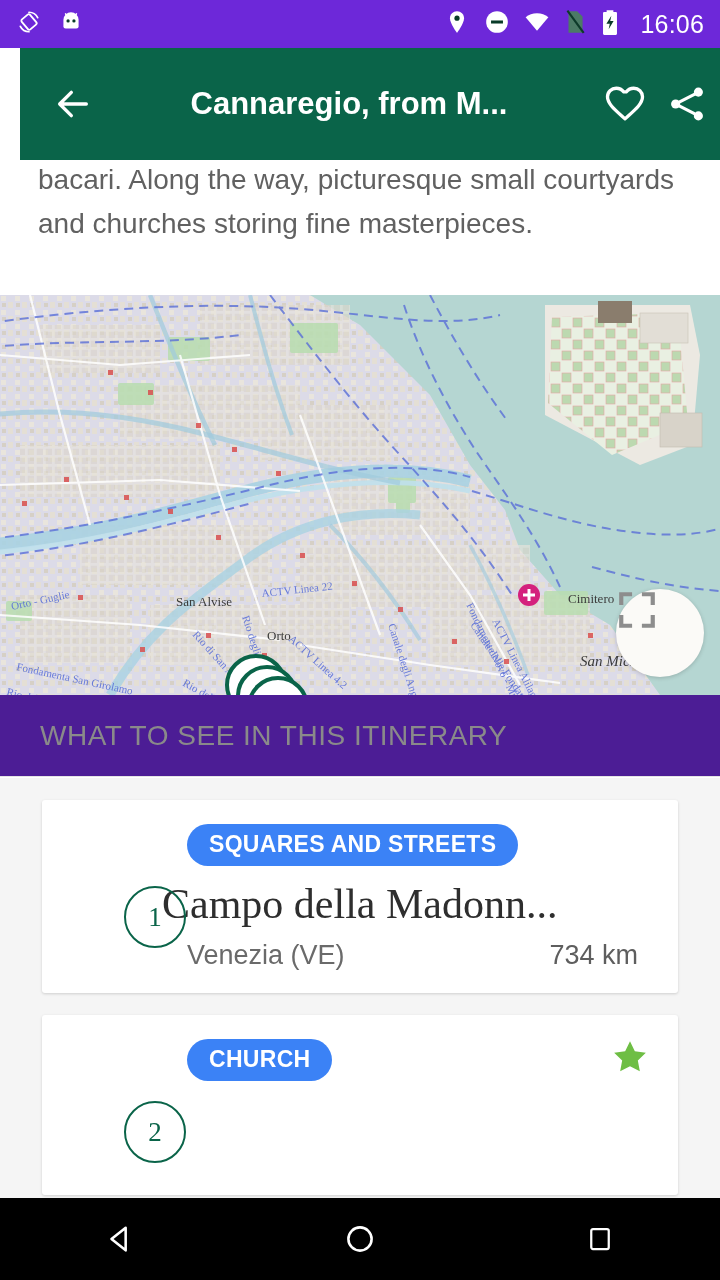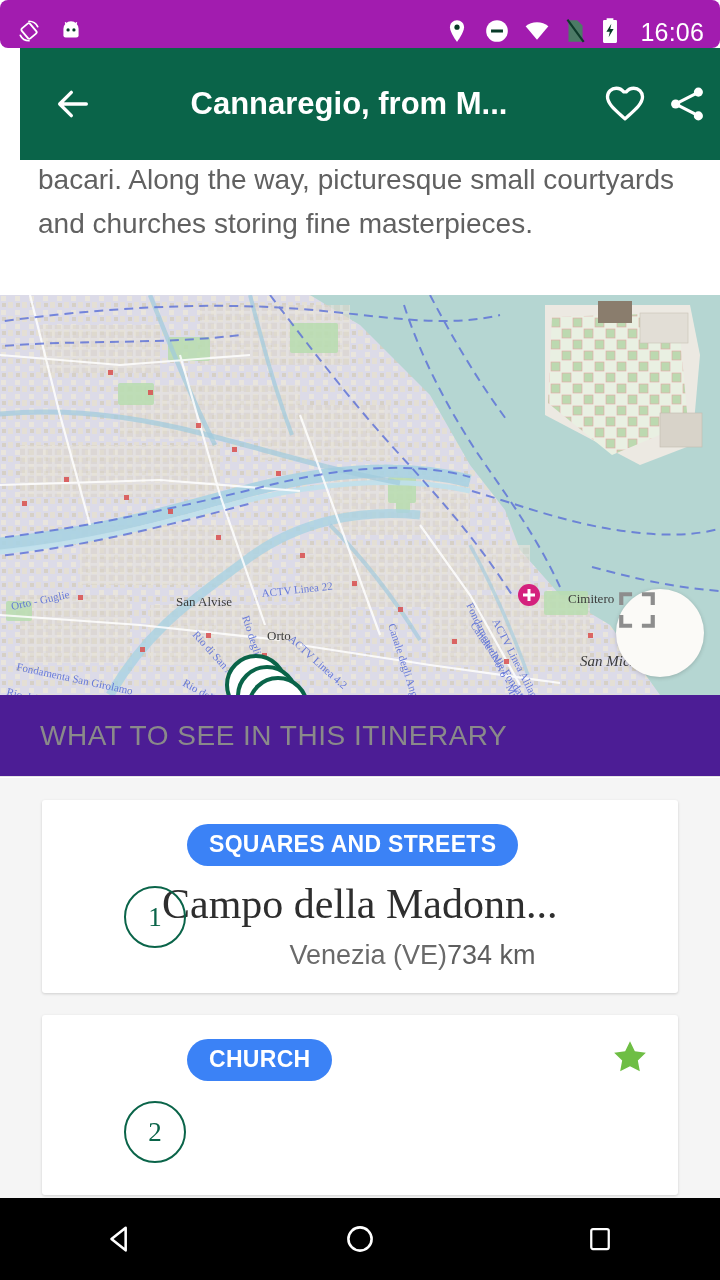--- a/index.html
+++ b/index.html
@@ -7,23 +7,22 @@
     width:720px; height:1280px;
     background:#ffffff;
     font-family:"Liberation Sans", sans-serif;
     overflow:hidden;
   }
   #screen { position:relative; width:720px; height:1280px; overflow:hidden; }
 
   
   .statusbar {
     position:absolute; top:0; left:0; width:720px; height:48px;
-    background:#a21caf; display:flex; align-items:flex-end;
+    background:#6d28d9; display:flex; align-items:center;
     padding:0 16px;
-    border-radius:8px;
   }
   .sb-left { display:flex; align-items:center; gap:16px; }
   .sb-right { margin-left:auto; display:flex; align-items:center; gap:14px; }
   .sb-time { color:#ffffff; font-size:25px; letter-spacing:0.2px; margin-left:6px; }
   .sb-ico { display:block; }
 
   
   .appbar {
     position:absolute; top:48px; left:0; width:720px; height:112px;
     background:#0a6449; display:flex; align-items:center; padding:0 22px;margin-left:20px;
@@ -97,21 +96,21 @@
     display:flex; align-items:center; justify-content:center;
     font-size:27px; font-family:"Liberation Serif", serif;
   }
   .card-title {
     padding-left:120px; padding-right:24px; margin-top:10px;
     font-family:"Liberation Serif", serif; font-size:42px; color:#2e2e2e;
     white-space:nowrap; overflow:hidden;
   }
   .card-meta {
     padding-left:145px; padding-right:40px; margin-top:12px;
-    display:flex; justify-content:center; align-items:baseline;
+    display:flex; justify-content:space-between; align-items:baseline;
   }
   .card-city { color:#6a6a6a; font-size:27px; }
   .card-dist { color:#5e5e5e; font-size:27px; }
 
   
   .navbar {
     position:absolute; bottom:0; left:0; width:720px; height:82px;
     background:#000000; display:flex; align-items:center; justify-content:space-around;
   }
   .nav-btn { width:120px; height:82px; display:flex; align-items:center; justify-content:center; }

